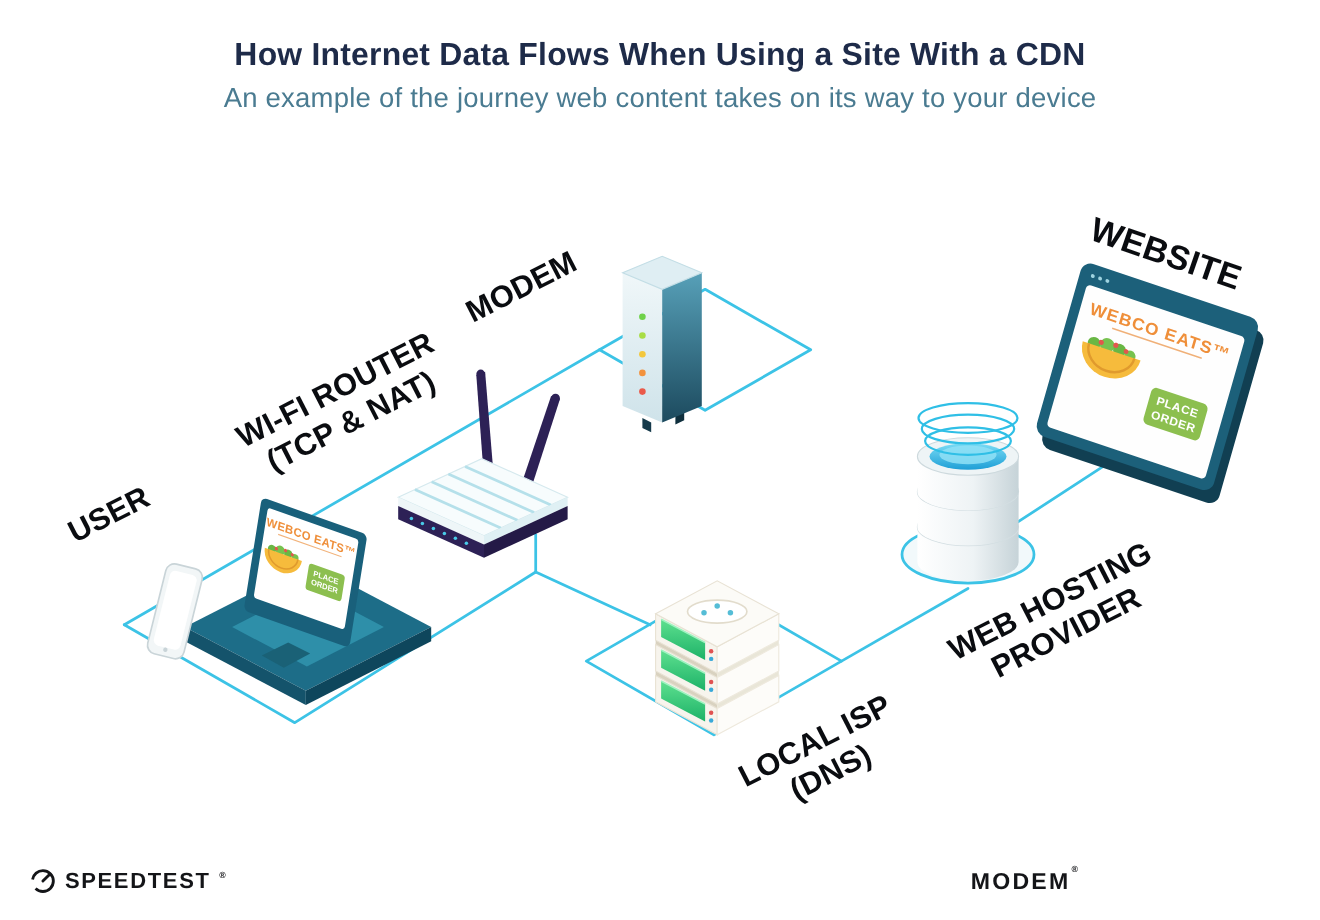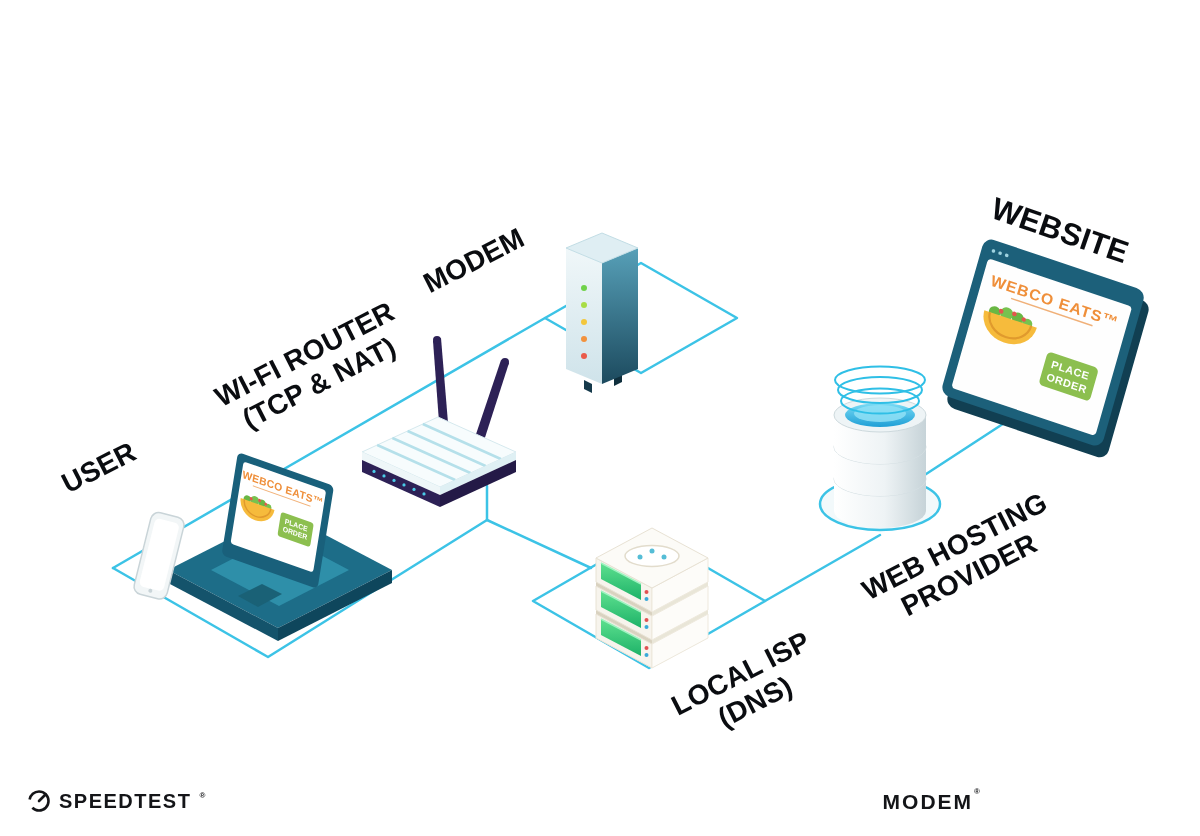--- a/index.html
+++ b/index.html
@@ -24,20 +24,24 @@
   .speedtest sup{font-size:8px;margin-left:1px;top:-6px;position:relative;}
   .ookla{position:absolute;right:30px;top:790px;font-weight:800;font-size:21px;
          letter-spacing:2px;color:#141518;}
   .ookla sup{font-size:8px;margin-left:1px;top:-7px;position:relative;}
 </style>
 </head>
 <body>
 
 <div class="stage">
 
+  <div class="hdr">
+    <h1>How Internet Data Flows When Using a Site With a CDN</h1>
+    <p>An example of the journey web content takes on its way to your device</p>
+  </div>
 
   <svg class="diagram-svg" width="1200" height="836" viewBox="0 0 1200 836">
     <defs>
       <linearGradient id="cylSide" x1="0" y1="0" x2="1" y2="0">
         <stop offset="0" stop-color="#ffffff"></stop>
           <stop offset="0.55" stop-color="#eef3f5"></stop>
         <stop offset="1" stop-color="#c6d3d8"></stop>
       </linearGradient>
       <linearGradient id="water" x1="0" y1="0" x2="0" y2="1">
         <stop offset="0" stop-color="#7adcf5"></stop>

